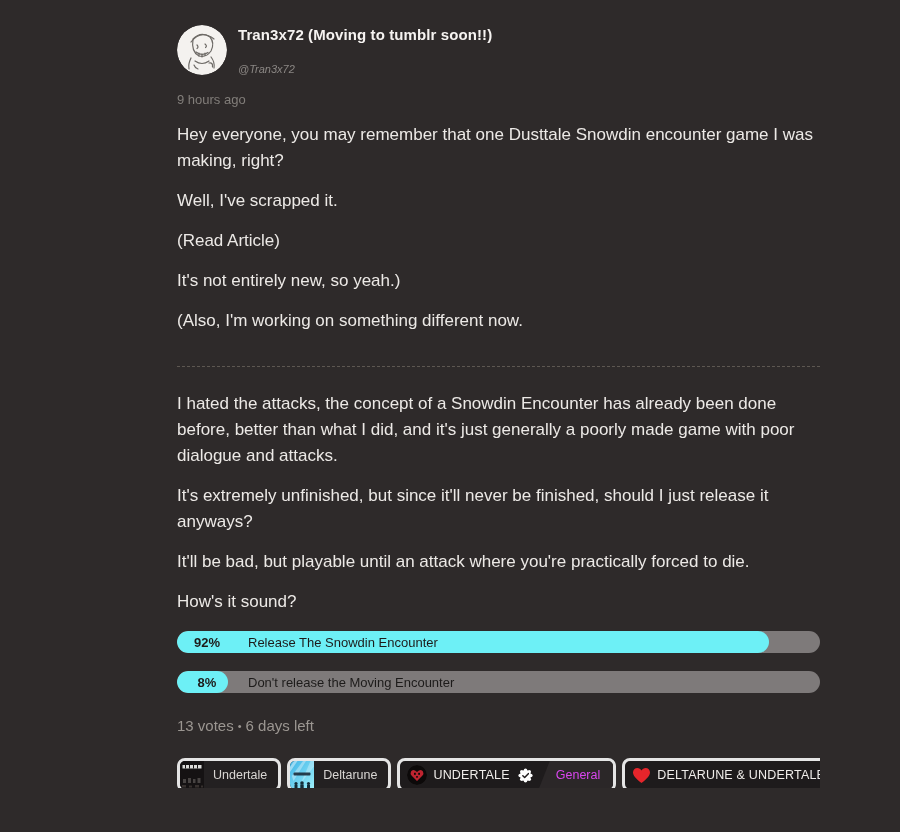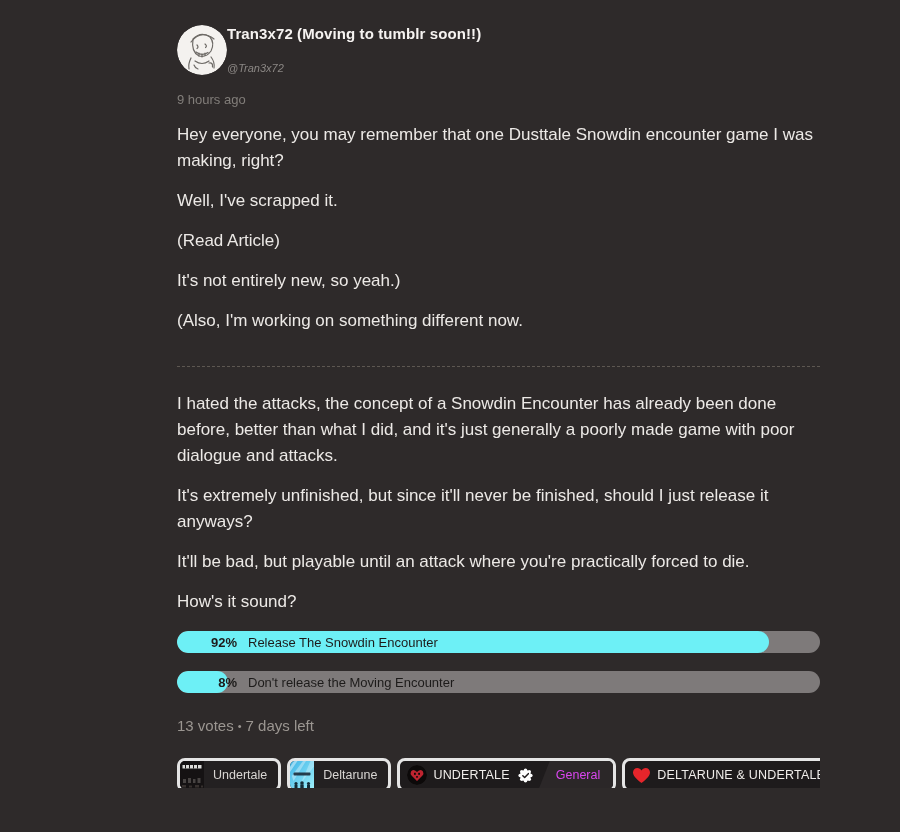--- a/index.html
+++ b/index.html
@@ -6,38 +6,38 @@
   body{
     width:900px;height:832px;overflow:hidden;
     background:#2e2a2a;
     font-family:"Liberation Sans","DejaVu Sans",sans-serif;
     -webkit-font-smoothing:antialiased;
   }
   .page{position:relative;width:900px;height:832px;background:#2e2a2a;overflow:hidden;}
   .post{position:absolute;left:177px;top:0;width:643px;}
 
   
-  .post-header{display:flex;align-items:flex-start;margin-top:25px;}
+  .post-header{display:flex;align-items:center;gap:11px;margin-top:25px;}
   .avatar{width:50px;height:50px;border-radius:50%;overflow:hidden;flex:none;cursor:pointer;}
   .avatar svg{display:block;}
   .display-name{font-size:15px;font-weight:700;color:#f6f3f1;letter-spacing:.1px;cursor:pointer;}
   .handle{font-size:11px;color:#8b8784;margin-top:20px;cursor:pointer;font-style:italic;}
 
   .timestamp{margin-top:17px;font-size:13px;line-height:16px;color:#827e7a;}
 
   
   .post p{margin:14px 0 0;font-size:17px;line-height:26px;color:#ece9e6;font-weight:400;}
   hr.divider{border:none;border-top:1px dashed #5d5751;margin:32px 0 24px;height:0;}
 
   
   .poll{margin-top:16px;}
   .poll-option{position:relative;height:22px;border-radius:11px;margin-bottom:18px;overflow:hidden;cursor:pointer;}
   .poll-fill{position:absolute;left:0;top:0;bottom:0;border-radius:11px;}
   .poll-text{position:relative;z-index:2;display:flex;align-items:center;height:100%;font-size:13px;color:#1d1b1a;}
-  .poll-percent{width:60px;text-align:right;font-weight:700;flex:none;}
+  .poll-percent{width:60px;text-align:center;font-weight:700;flex:none;}
   .poll-label{margin-left:11px;white-space:nowrap;}
   .poll-meta{display:flex;align-items:center;gap:4px;margin-top:24px;font-size:15px;color:#9b9691;}
   .meta-dot{font-size:11px;color:#9b9691;}
 
   
   .tag-row{display:flex;align-items:stretch;gap:6px;margin-top:24px;height:30px;width:643px;overflow:hidden;white-space:nowrap;}
   .tag{display:flex;align-items:center;flex:none;height:28px;border:3px solid #e5e5e5;border-radius:8px;overflow:hidden;cursor:pointer;}
   .tag-game{background:#232021;}
   .tag-game .thumb{width:24px;height:28px;flex:none;}
   .tag-game .thumb svg{display:block;width:24px;height:28px;}
@@ -115,21 +115,21 @@
         <div class="poll-fill" style="width: 8%; background-color: rgb(109, 240, 246);"></div>
         <div class="poll-text">
           <span class="poll-percent">8%</span>
           <span class="poll-label">Don't release the Moving Encounter</span>
         </div>
       </div>
 
       <div class="poll-meta">
         <span>13 votes</span>
         <span class="meta-dot">•</span>
-        <span>7 days left</span>
+        <span>6 days left</span>
       </div>
     </div>
 
     <div class="tag-row">
 
       <div class="tag tag-game">
         <span class="thumb">
           <svg viewBox="0 0 24 28">
             <rect width="24" height="28" fill="#151213"></rect>
             <rect x="2.5" y="4" width="19" height="3.5" fill="#dcdcda"></rect>

